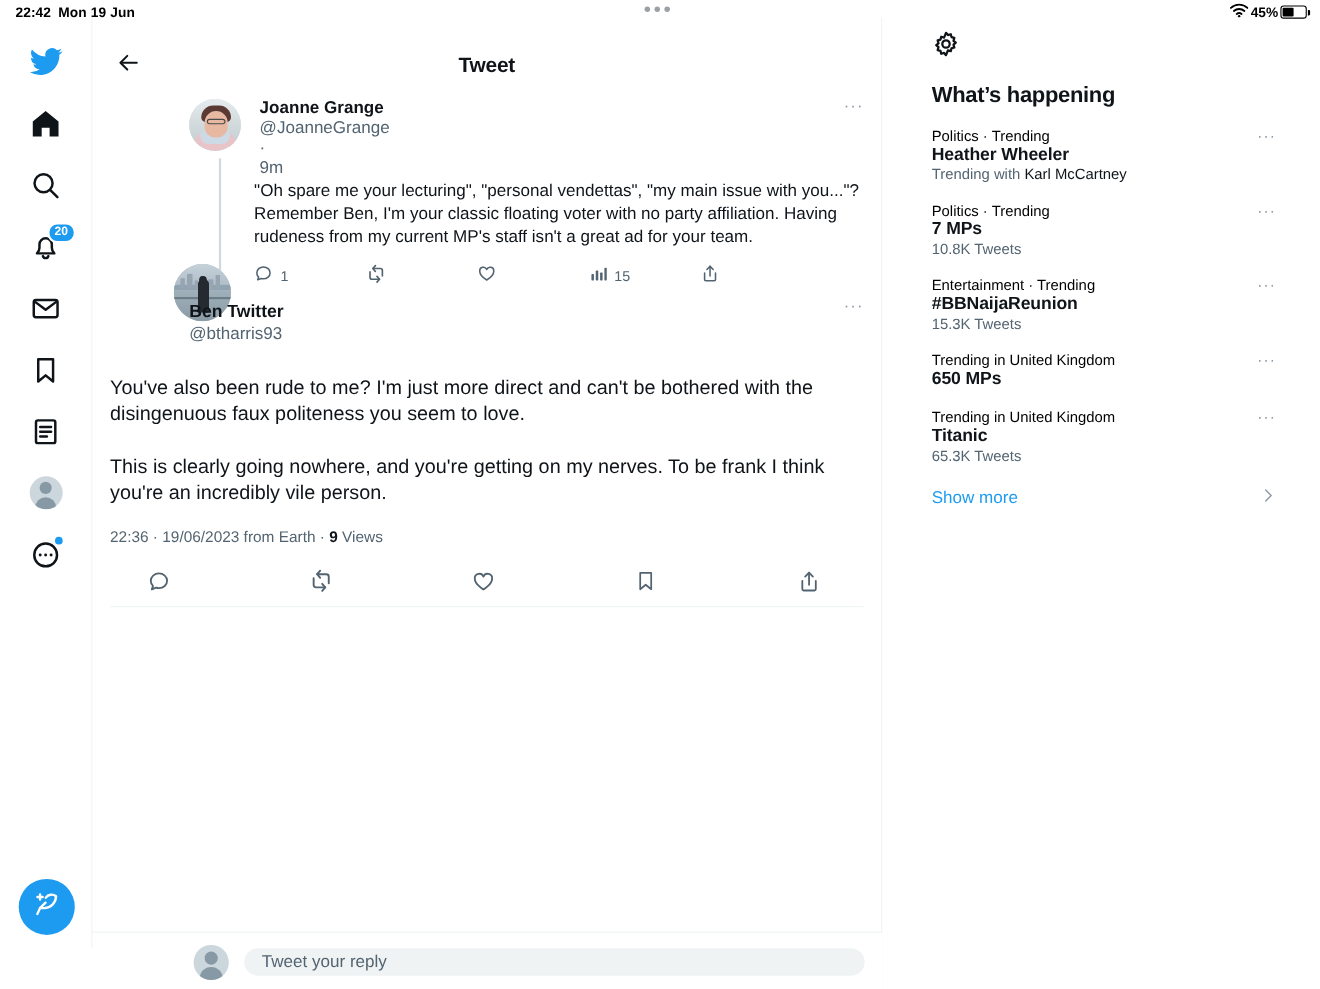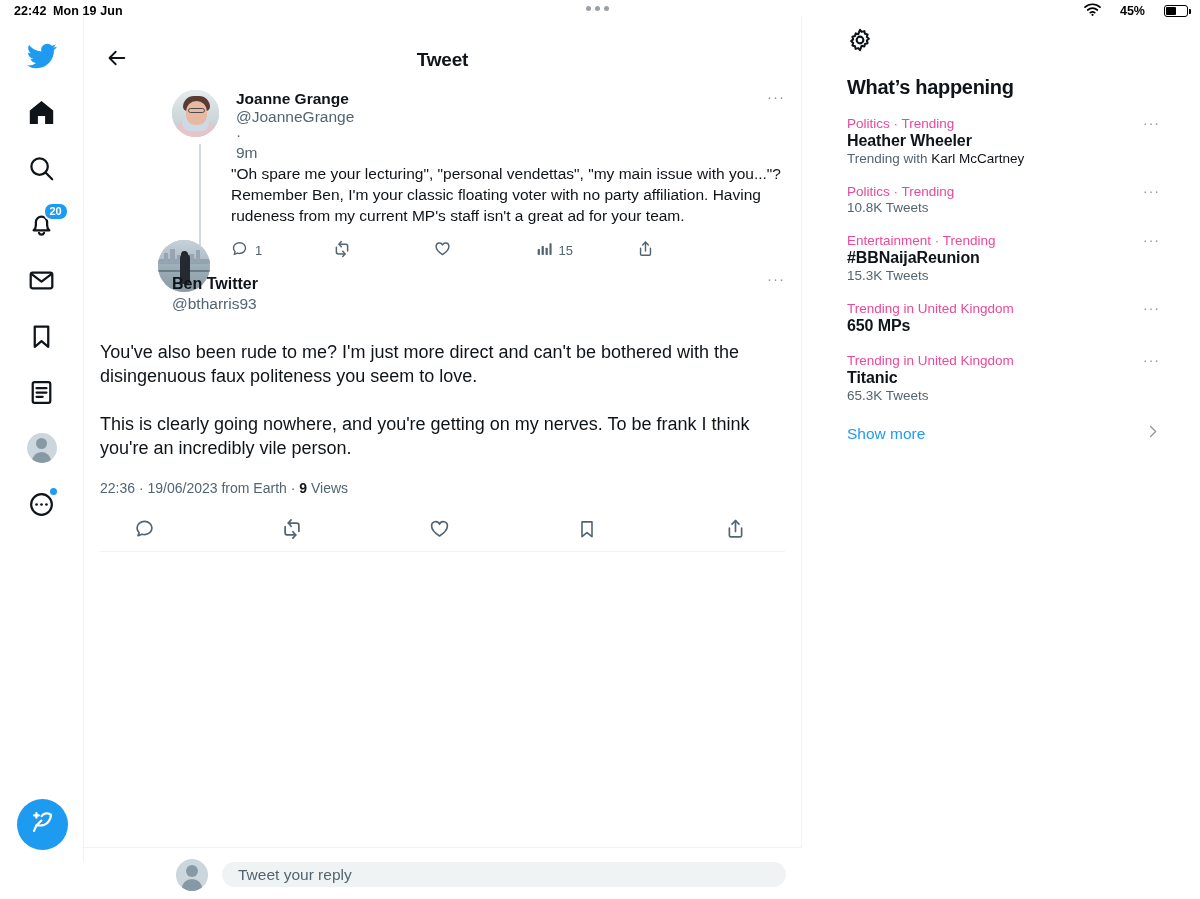--- a/index.html
+++ b/index.html
@@ -13,21 +13,21 @@
   .app { position: relative; width: 1200px; height: 899px; }
 
   
   .statusbar {
     position: absolute; top: 0; left: 0; width: 1200px; height: 22px;
     display: flex; align-items: center; z-index: 40;
     font-size: 12.5px; font-weight: 700; color: #000;
   }
   .sb-time { position: absolute; left: 14px; top: 4px; letter-spacing: .1px; }
   .sb-date { position: absolute; left: 53px; top: 4px; letter-spacing: .1px; }
-  .sb-right { position: absolute; right: 12px; top: 3px; display: flex; align-items: center; gap: 19px; }
+  .sb-right { position: absolute; right: 12px; top: 3px; display: flex; align-items: center; gap: 2px; }
   .sb-pct { font-size: 12.5px; font-weight: 700; }
   .battery {
     width: 24px; height: 12px; border: 1.3px solid #000; border-radius: 3px;
     position: relative; display: inline-block;
   }
   .battery::after {
     content: ""; position: absolute; right: -3.5px; top: 3.2px;
     width: 2px; height: 5px; background: #000; border-radius: 0 1px 1px 0;
   }
   .battery .fill {
@@ -195,21 +195,21 @@
     color: #536471; font-size: 15.5px; cursor: text;
   }
   .gear { width: 26px; height: 26px; cursor: pointer; color: #0f1419; flex: 0 0 26px; }
   .wh-title {
     font-size: 20px; font-weight: 800; letter-spacing: -.3px;
     padding: 23px 0 8px 44px;
   }
   .trend {
     padding: 9px 26px 9px 44px; position: relative; cursor: pointer;
   }
-  .trend-cat { font-size: 13.5px; color: #ec4899; font-weight: 400; }
+  .trend-cat { font-size: 13.5px; color: #000000; font-weight: 400; }
   .trend-name { font-size: 16px; font-weight: 700; color: #0f1419; margin-top: 1px; letter-spacing: -.1px; }
   .trend-sub { font-size: 13.5px; color: #536471; margin-top: 1px; }
   .trend-sub b { color: #0f1419; font-weight: 400; }
   .trend-more {
     position: absolute; right: 40px; top: 9px; color: #8b98a5;
     font-size: 14px; letter-spacing: 1px; line-height: 14px; cursor: pointer;
   }
   .showmore {
     display: flex; align-items: center; justify-content: space-between;
     padding: 12px 40px 12px 44px; color: #1d9bf0; font-size: 15.5px; cursor: pointer;
@@ -542,20 +542,21 @@
 
     <div class="trend">
       <div class="trend-cat">Politics · Trending</div>
       <div class="trend-name">Heather Wheeler</div>
       <div class="trend-sub"><span>Trending with </span><b>Karl McCartney</b></div>
       <div class="trend-more">···</div>
     </div>
 
     <div class="trend">
       <div class="trend-cat">Politics · Trending</div>
+      <div class="trend-name">7 MPs</div>
       <div class="trend-sub">10.8K Tweets</div>
       <div class="trend-more">···</div>
     </div>
 
     <div class="trend">
       <div class="trend-cat">Entertainment · Trending</div>
       <div class="trend-name">#BBNaijaReunion</div>
       <div class="trend-sub">15.3K Tweets</div>
       <div class="trend-more">···</div>
     </div>

